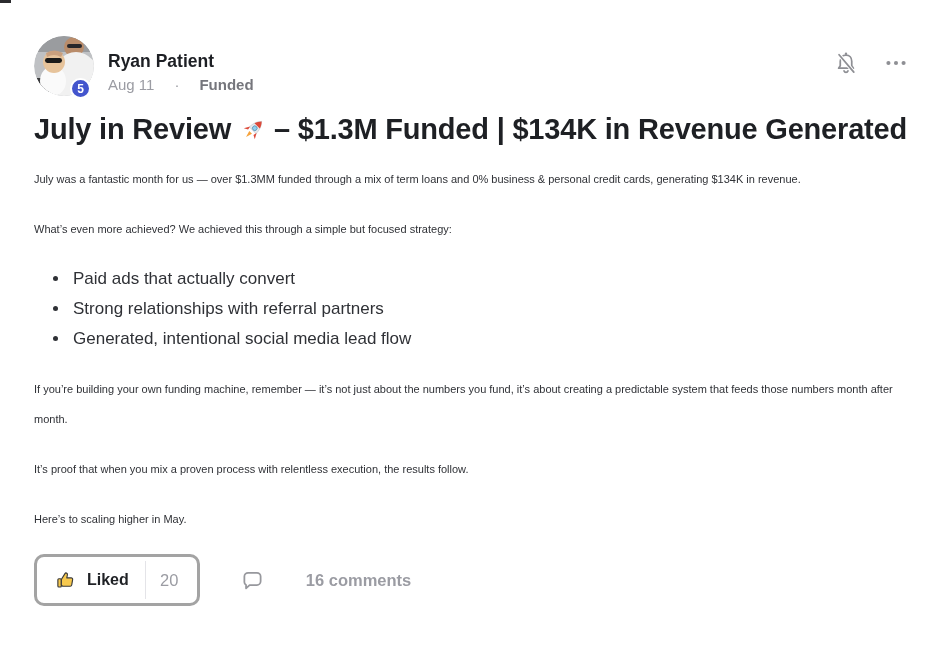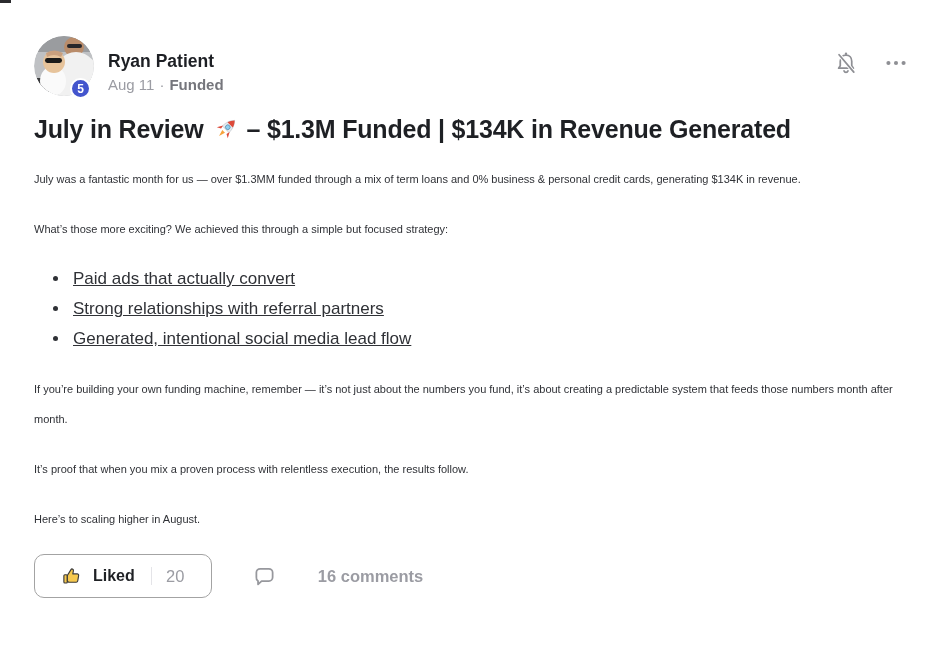--- a/index.html
+++ b/index.html
@@ -60,84 +60,83 @@
     color: #1d1f24;
     line-height: 22px;
     cursor: pointer;
     margin-top: 12px;
   }
   .post-meta {
     margin-top: 3px;
     font-size: 15px;
     color: #9b9ca3;
     line-height: 20px;
-    display: flex; align-items: center; gap: 5px;
+    display: flex; align-items: center; gap: 20px;
   }
   .space-name { font-weight: 700; color: #75767c; cursor: pointer; }
   .header-actions {
     position: absolute;
     right: 0; top: 14px;
     display: flex;
     align-items: center;
     gap: 24px;
   }
   .icon-btn {
     background: none; border: none; padding: 0; margin: 0;
     cursor: pointer;
     display: flex; align-items: center; justify-content: center;
     color: #8e8f94;
   }
 
   
   .post-title {
     margin: 17px 0 0 0;
-    font-size: 25px;
+    font-size: 29px;
     font-weight: 700;
     color: #1e2024;
     line-height: 32px;
     letter-spacing: -0.2px;
     white-space: nowrap;
   }
   .post-title .rocket { vertical-align: -4px; margin: 0 7px 0 9px; }
   .post-body { margin-top: 19px; }
   .post-body p {
     margin: 4px 0 20px 0;
     font-size: 11px;
     line-height: 30px;
     color: #2f3136;
   }
   .post-body ul {
     margin: 4px 0 20px 0;
     padding: 0 0 0 36px;
     list-style: disc;
-    text-decoration: underline;
   }
   .post-body li {
     font-size: 17px;
     line-height: 30px;
     color: #2f3136;
     padding-left: 3px;
   }
 
   
   .post-footer {
     display: flex;
     align-items: center;
     gap: 40px;
     margin-top: 6px;
   }
   .like-button {
     display: flex;
     align-items: stretch;
-    height: 44px;
-    border: 1px solid #a3a3a3;
+    height: 52px;
+    border: 3px solid #a3a3a3;
     border-radius: 10px;
     background: #ffffff;
     cursor: pointer;
-    padding: 12px;
+    padding: 4px;
     font-family: inherit;
   }
   .like-main {
     display: flex; align-items: center;
     gap: 9px;
     padding: 0 16px 0 14px;
   }
   .like-label {
     font-size: 16px;
     font-weight: 700;
@@ -227,29 +226,29 @@
           <path d="M12 1.8 C13.6 3.4 14.7 5.4 15.3 7.4 L8.7 7.4 C9.3 5.4 10.4 3.4 12 1.8 Z" fill="#dd4a3a"></path>
           <circle cx="12" cy="10.4" r="2.1" fill="#8fd0f0" stroke="#5a8fb0" stroke-width="0.7"></circle>
           <path d="M7.9 12.2 L5.1 17.3 L8.6 15.4 Z" fill="#dd4a3a"></path>
           <path d="M16.1 12.2 L18.9 17.3 L15.4 15.4 Z" fill="#dd4a3a"></path>
           <path d="M10.3 15.6 L13.7 15.6 L12 21.4 Z" fill="#f6a33c"></path>
         </g>
       </svg><span>– $1.3M Funded | $134K in Revenue Generated</span></h1>
 
   <div class="post-body">
     <p>July was a fantastic month for us — over $1.3MM funded through a mix of term loans and 0% business &amp; personal credit cards, generating $134K in revenue.</p>
-    <p>What’s those more exciting? We achieved this through a simple but focused strategy:</p>
+    <p>What’s even more achieved? We achieved this through a simple but focused strategy:</p>
     <ul>
       <li>Paid ads that actually convert</li>
       <li>Strong relationships with referral partners</li>
       <li>Generated, intentional social media lead flow</li>
     </ul>
     <p>If you’re building your own funding machine, remember — it’s not just about the numbers you fund, it’s about creating a predictable system that feeds those numbers month after month.</p>
     <p>It’s proof that when you mix a proven process with relentless execution, the results follow.</p>
-    <p>Here’s to scaling higher in August.</p>
+    <p>Here’s to scaling higher in May.</p>
   </div>
 
   <div class="post-footer">
     <button class="like-button">
       <span class="like-main">
         <svg width="23" height="23" viewBox="0 0 24 24">
           <rect x="3" y="10.2" width="3.6" height="8.6" rx="1" fill="#f7c94e" stroke="#3a3a3a" stroke-width="1.2"></rect>
           <path d="M6.6 16.6 V11 L10.4 4.8 c0.35 -0.6 1.1 -0.8 1.7 -0.5 c0.65 0.3 1 1 0.85 1.7 L12.3 9.3 h4.6 c0.95 0 1.65 0.85 1.5 1.8 l-0.95 5.6 c-0.13 0.8 -0.8 1.35 -1.6 1.35 h-7.1 c-1.2 0 -2.15 -0.95 -2.15 -1.45 Z" fill="#f7c94e" stroke="#3a3a3a" stroke-width="1.2" stroke-linejoin="round"></path>
         </svg>
         <span class="like-label">Liked</span>

